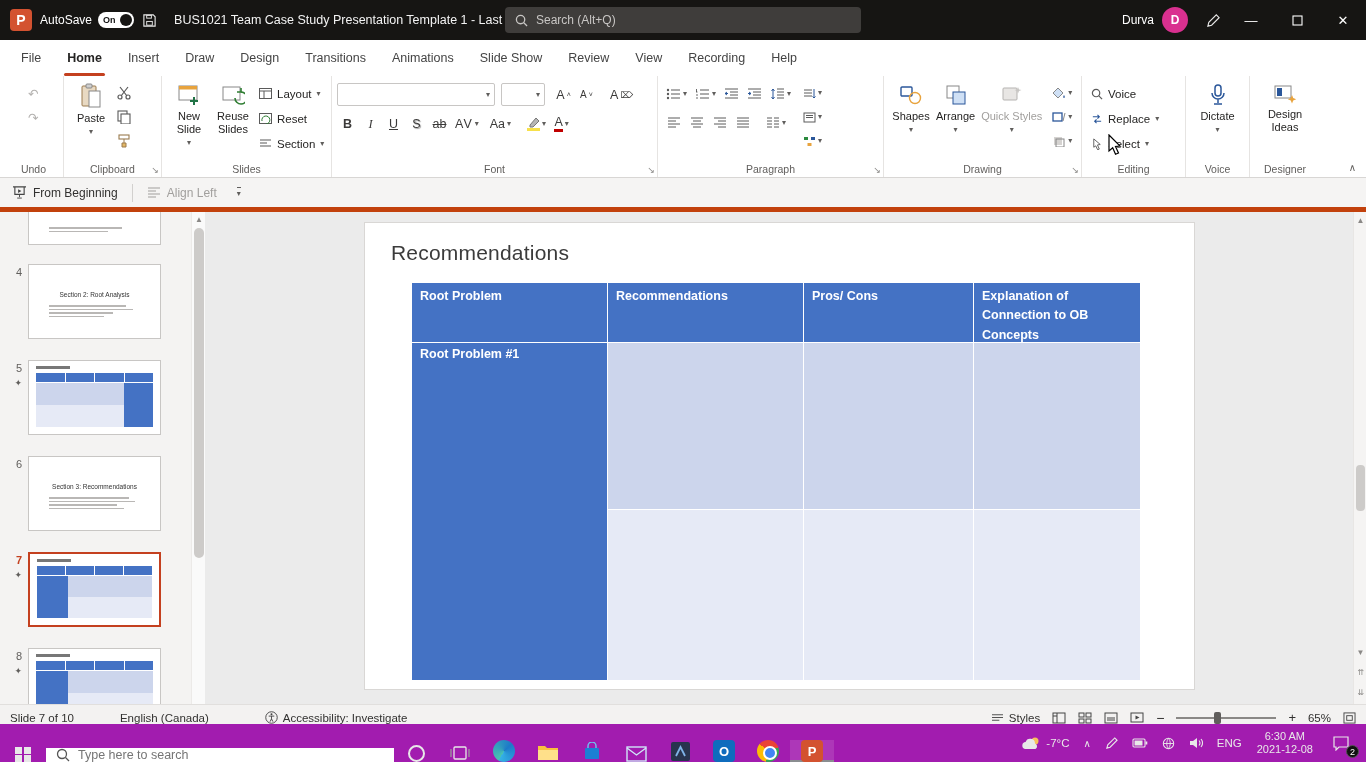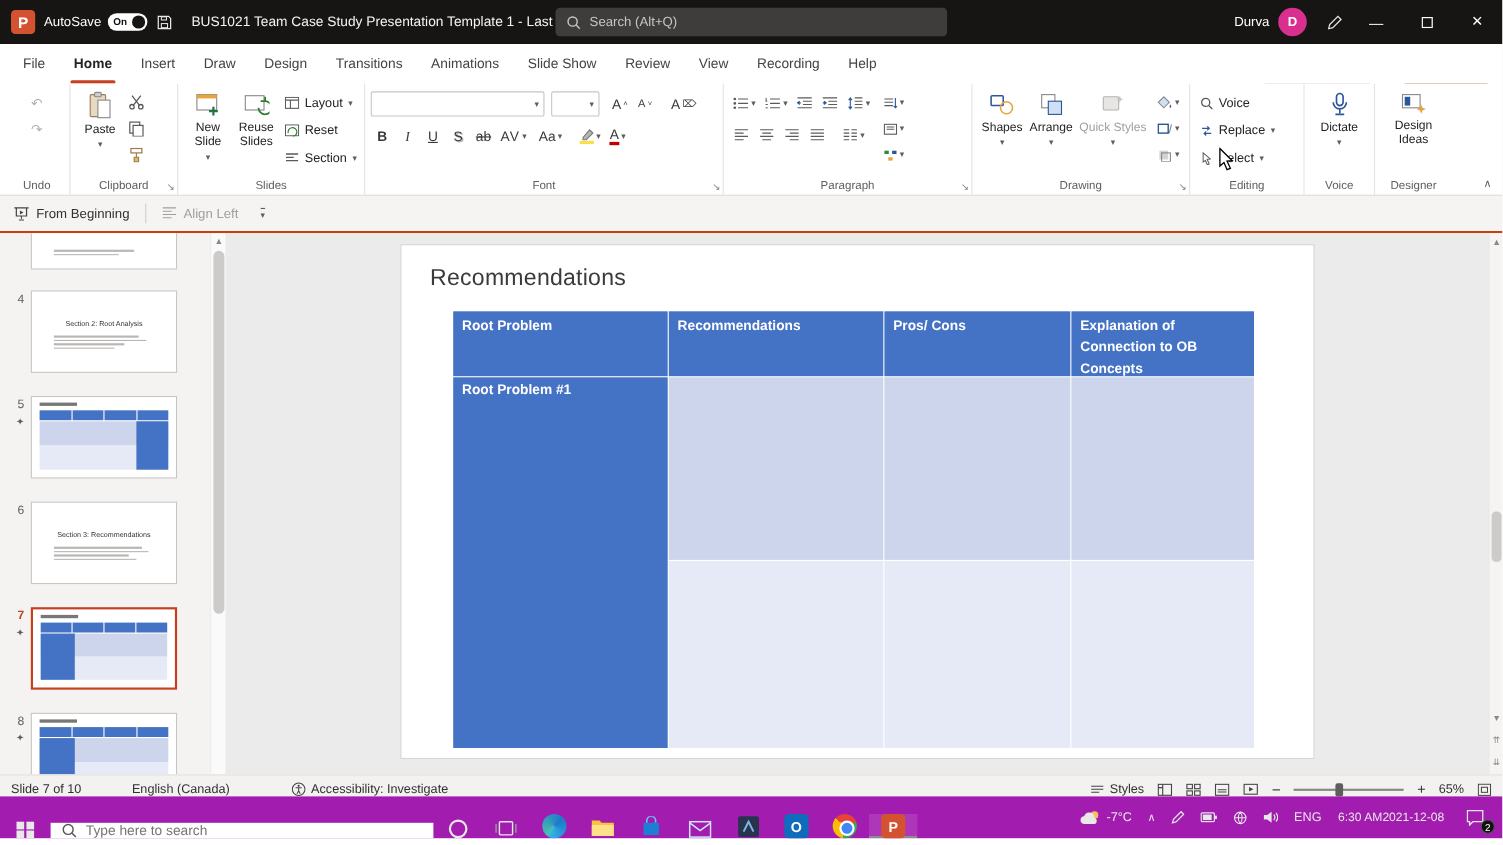--- a/index.html
+++ b/index.html
@@ -45,21 +45,21 @@
   .ibtn { height:22px; min-width:21px; padding:0 3px; display:inline-flex; align-items:center; justify-content:center; gap:2px; font-size:12.5px; color:#3b3a39; border-radius:2px; }
   .ibtn.gray { color:#b3b1af; }
   .combo { height:23px; border:1px solid #c8c6c4; background:#fff; border-radius:2px; display:flex; align-items:center; justify-content:flex-end; padding:0 4px; }
   .rowline { display:flex; align-items:center; gap:2px; }
   .fontrows { display:flex; flex-direction:column; gap:7px; padding-top:4px; }
   svg.ic { display:block; }
   .u-red { border-bottom:3px solid #c00000; line-height:1; }
   .u-yel { border-bottom:3px solid #f7e04a; line-height:1; }
 
   
-  .quickbar { position:absolute; top:178px; left:0; right:0; height:34px; background:#f5f4f3; border-bottom:2px solid #c2410c; display:flex; align-items:center; padding:0 12px; gap:14px; font-size:12px; color:#323130; }
+  .quickbar { position:absolute; top:178px; left:0; right:0; height:34px; background:#f5f4f3; border-bottom:5px solid #c2410c; display:flex; align-items:center; padding:0 12px; gap:14px; font-size:12px; color:#323130; }
   .qsep { width:1px; height:18px; background:#d2d0ce; }
   .qitem { display:flex; align-items:center; gap:6px; }
   .qitem.disabled { color:#a19f9d; }
 
   
   .workspace { position:absolute; top:212px; left:0; right:0; bottom:64px; display:flex; }
   .thumb-pane { width:205px; position:relative; background:#f4f3f2; overflow:hidden; flex:none; }
   .pane-scroll { position:absolute; right:0; top:0; bottom:0; width:14px; background:#fafafa; border-left:1px solid #eceae8; }
   .pane-scroll .arr { width:14px; height:15px; display:flex; align-items:center; justify-content:center; font-size:8px; color:#8a8886; }
   .pane-scroll .pthumb { position:absolute; top:16px; left:2px; width:10px; height:330px; background:#cdcbc9; border-radius:5px; }
@@ -111,21 +111,21 @@
   .tk-search input { border:none; outline:none; font-size:12.5px; color:#444; width:280px; font-family:inherit; background:transparent; }
   .ticon { width:44px; display:flex; align-items:center; justify-content:center; position:relative; }
   .ticon.active { background:rgba(255,255,255,.12); box-shadow:inset 0 -2px 0 #8a8d90; }
   .ring { width:17px; height:17px; border:2px solid #e8e8e8; border-radius:50%; }
   .edge-disc { width:22px; height:22px; border-radius:50%; background:conic-gradient(from 210deg,#49c3b1,#1c79c9 55%,#35b3e6); }
   .tile { width:22px; height:22px; border-radius:4px; display:flex; align-items:center; justify-content:center; color:#fff; font-weight:bold; font-size:13px; }
   .chrome-disc { width:22px; height:22px; border-radius:50%; background:conic-gradient(from -50deg,#ea4335 0 120deg,#34a853 0 240deg,#fbbc05 0 360deg); position:relative; }
   .chrome-disc::after { content:""; position:absolute; left:6px; top:6px; width:10px; height:10px; border-radius:50%; background:#4285f4; border:2px solid #fff; }
   .tray { margin-left:auto; display:flex; align-items:center; gap:0; }
   .tray-item { height:38px; display:flex; align-items:center; justify-content:center; padding:0 7px; font-size:11.5px; color:#e8e8e8; gap:5px; }
-  .clock { display:flex; flex-direction:row; align-items:center; justify-content:center; font-size:11px; line-height:13px; padding:0 8px; }
+  .clock { display:flex; flex-direction:column; align-items:center; justify-content:center; font-size:11px; line-height:13px; padding:0 8px; }
   .badge { position:absolute; right:2px; bottom:4px; min-width:13px; height:13px; border-radius:7px; background:#111; border:1px solid #555; color:#fff; font-size:9px; display:flex; align-items:center; justify-content:center; padding:0 2px; }
   .show-desktop { width:5px; border-left:1px solid #4a4c4f; }
 
   .cursor-overlay { position:absolute; left:1108px; top:134px; z-index:50; pointer-events:none; }
 </style>
 </head>
 <body>
 
 <div class="app">
 

